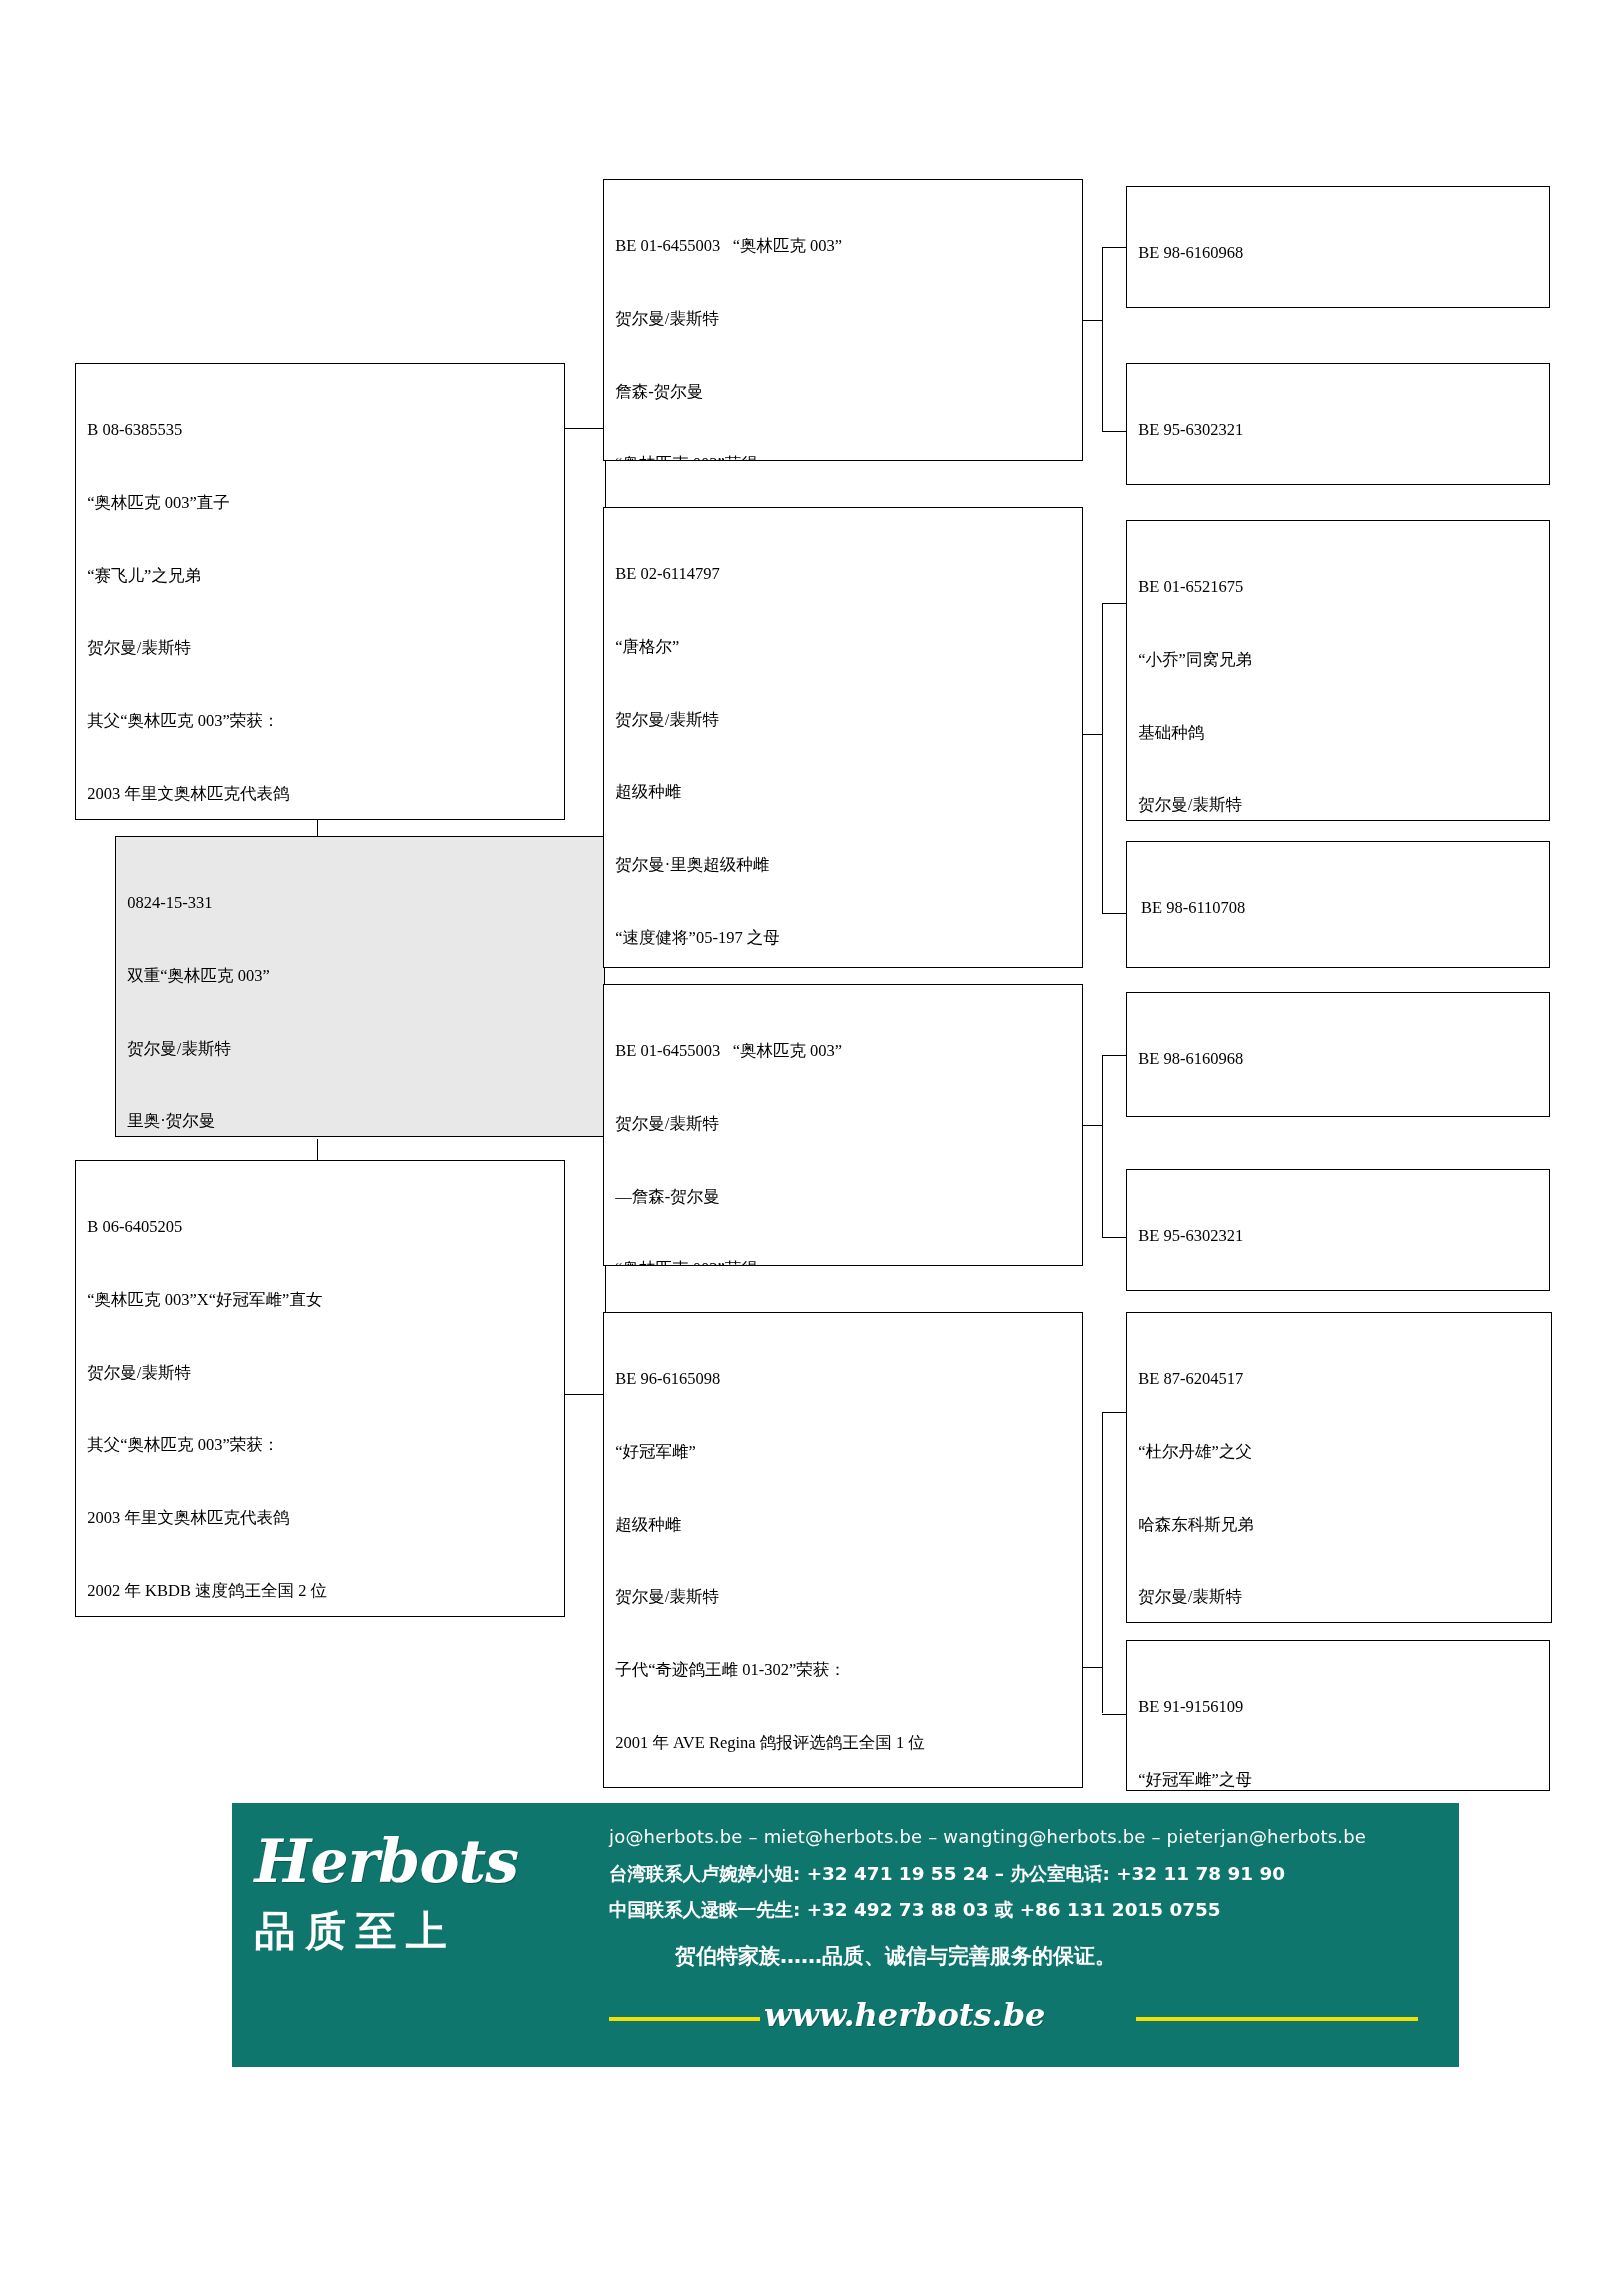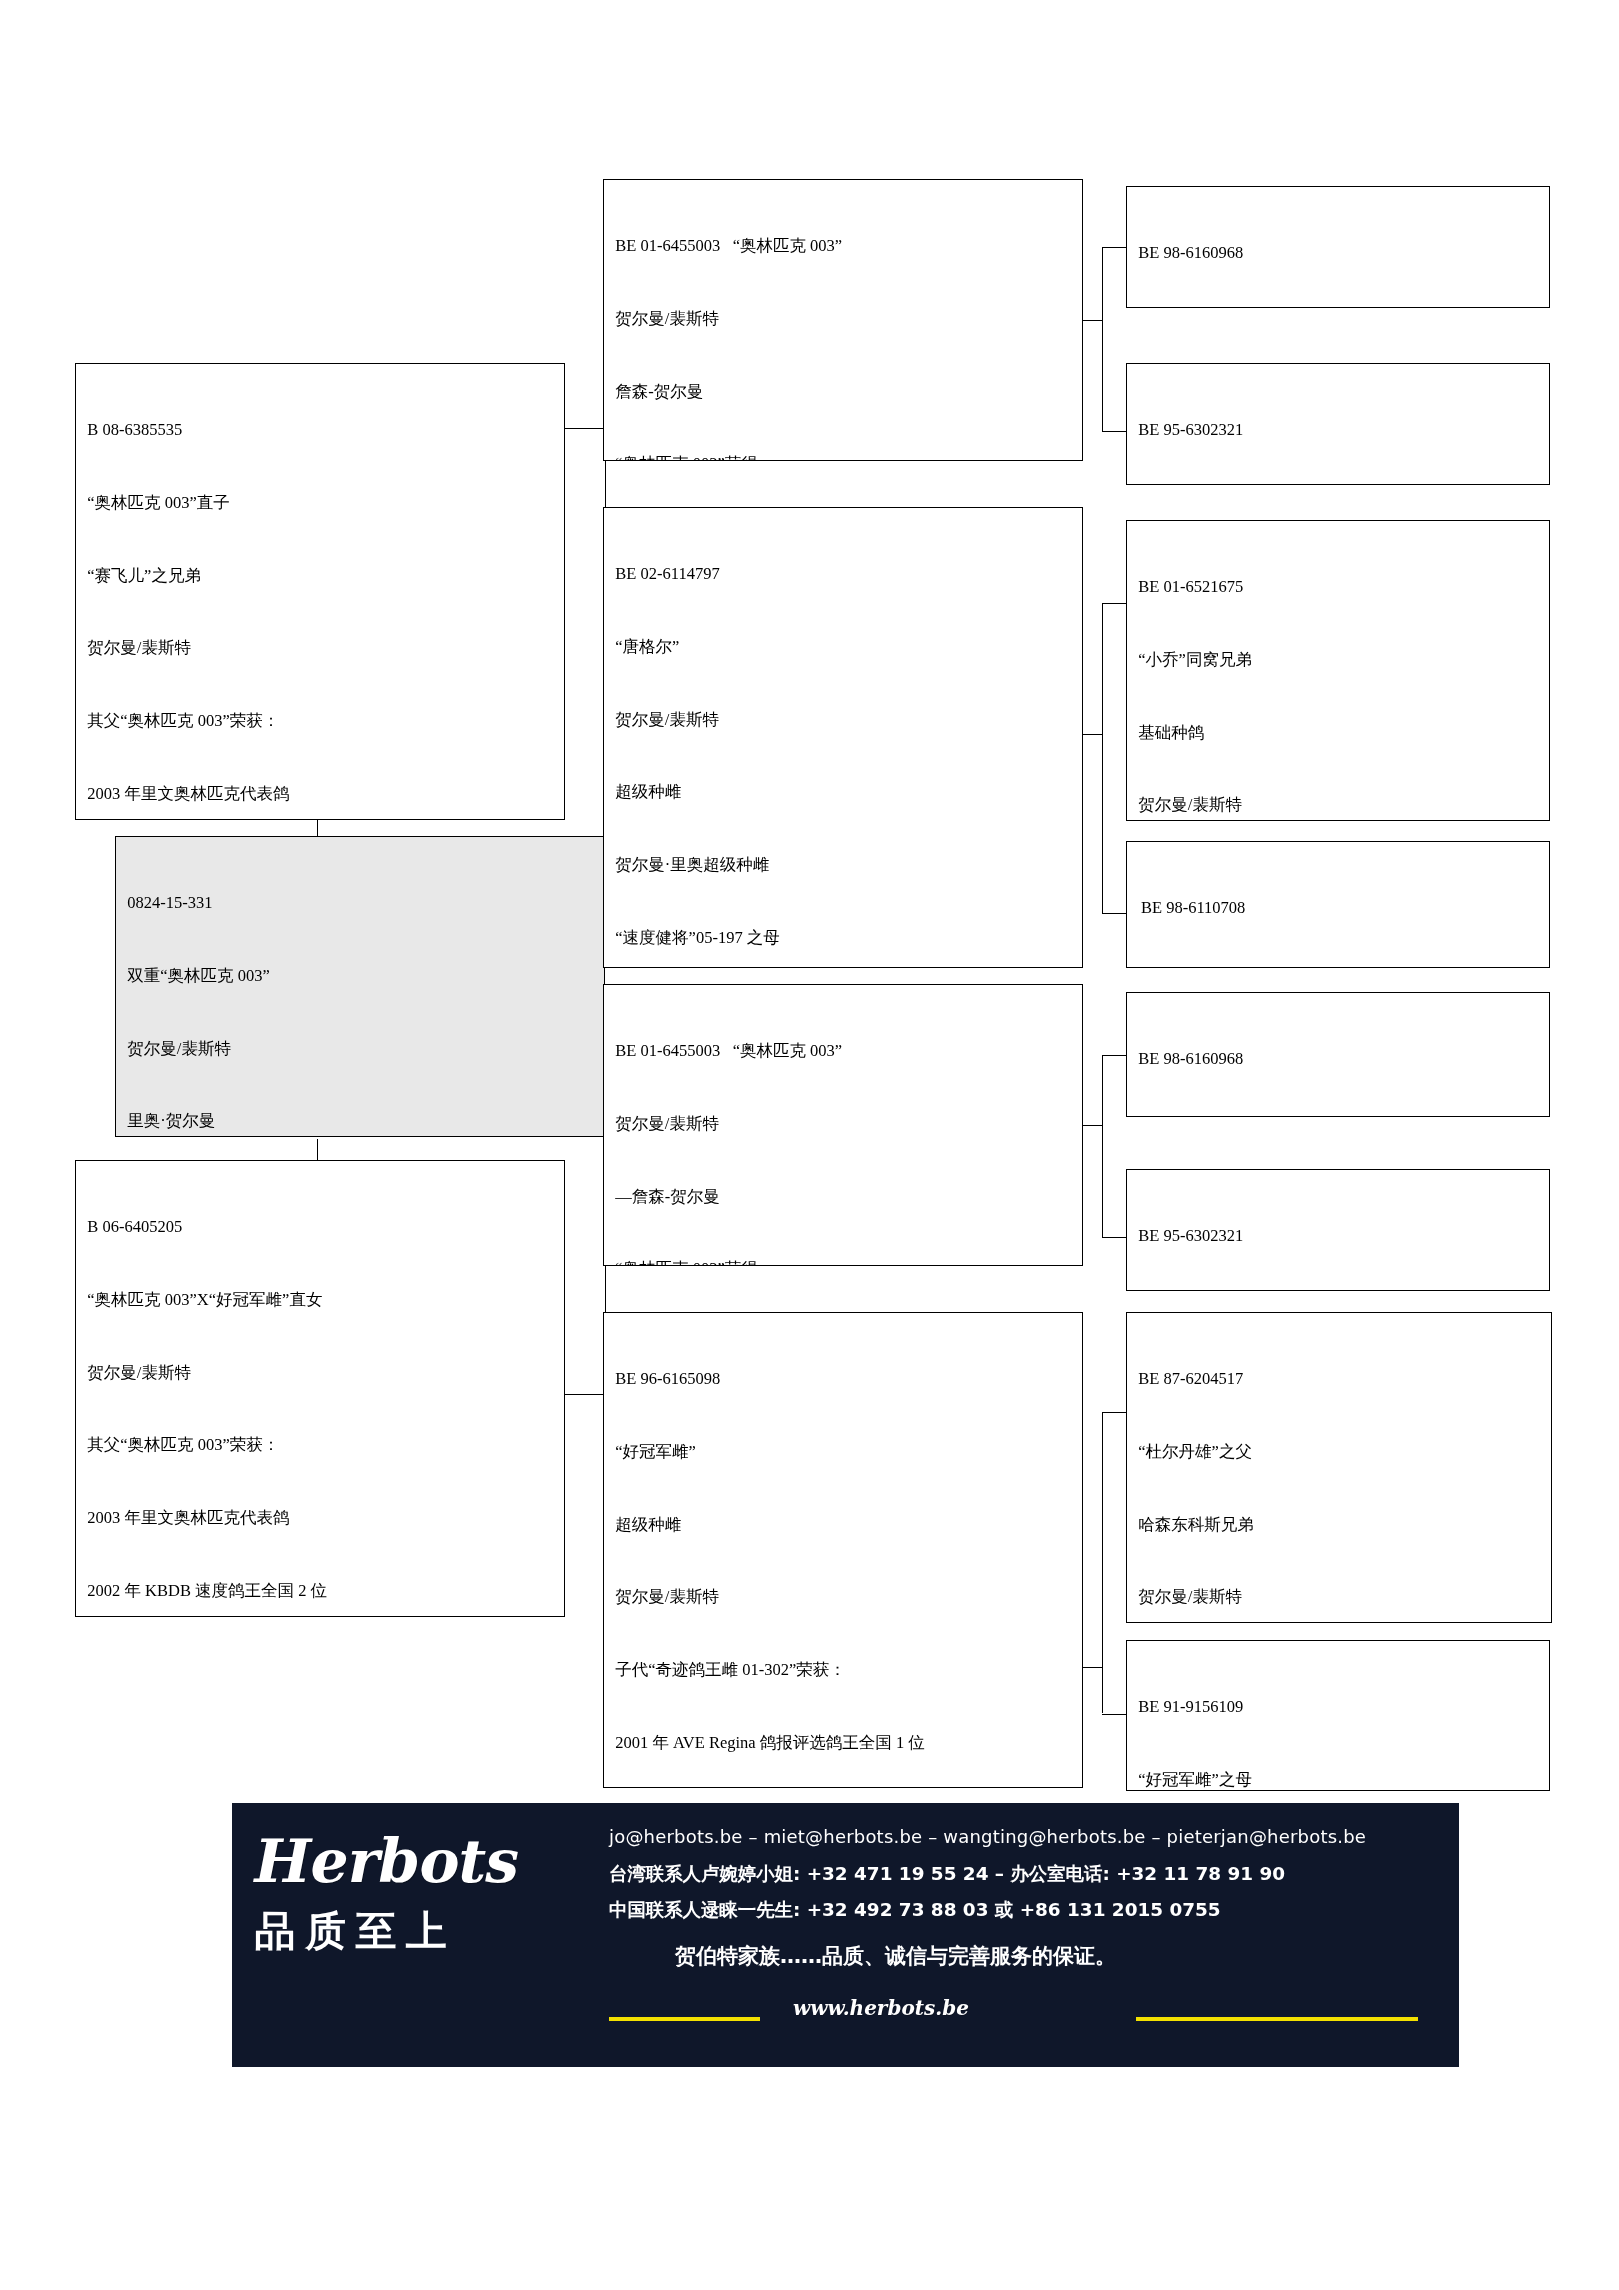--- a/index.html
+++ b/index.html
@@ -29,21 +29,21 @@
     border:1.9px solid #000;
   }
   .line{position:absolute;background:#000;}
   .h{height:0.9px;}
   .v{width:0.9px;}
 
   
   .banner{
     position:absolute;
     left:232px;top:1803px;width:1227px;height:264px;
-    background:#0f172a;
+    background:#0f766e;
     overflow:hidden;
   }
   .banner .logo{
     position:absolute;left:22.6px;top:28px;width:301px;height:207px;
     color:#fff;
   }
   .banner .logo .name{
     font-family:"DejaVu Serif", serif;
     font-style:italic;
     font-weight:bold;
@@ -71,23 +71,23 @@
   .banner .row.r1{top:58px;}
   .banner .row.r2{top:94px;}
   .banner .slogan{
     position:absolute;left:443px;top:139px;color:#fff;
     font-family:"DejaVu Sans", sans-serif;font-size:21px;font-weight:bold;
   }
   .banner .urlbar{
     position:absolute;left:377px;top:193px;width:829px;height:41px;
   }
   .banner .urlbar .u{
-    position:absolute;left:184px;top:0;
+    position:absolute;left:155px;top:0;
     font-family:"DejaVu Serif", serif;font-style:italic;font-weight:bold;
-    font-size:20px;color:#fff;
+    font-size:32px;color:#fff;
     text-shadow:0.9px 0.9px 0 rgba(0,0,0,.2);
   }
   .banner .urlbar .dash{
     position:absolute;top:21px;height:3.8px;background:#f3e000;
   }
   .banner .urlbar .d1{left:0;width:151px;}
   .banner .urlbar .d2{left:527px;width:282px;}
 </style>
 </head>
 <body>

